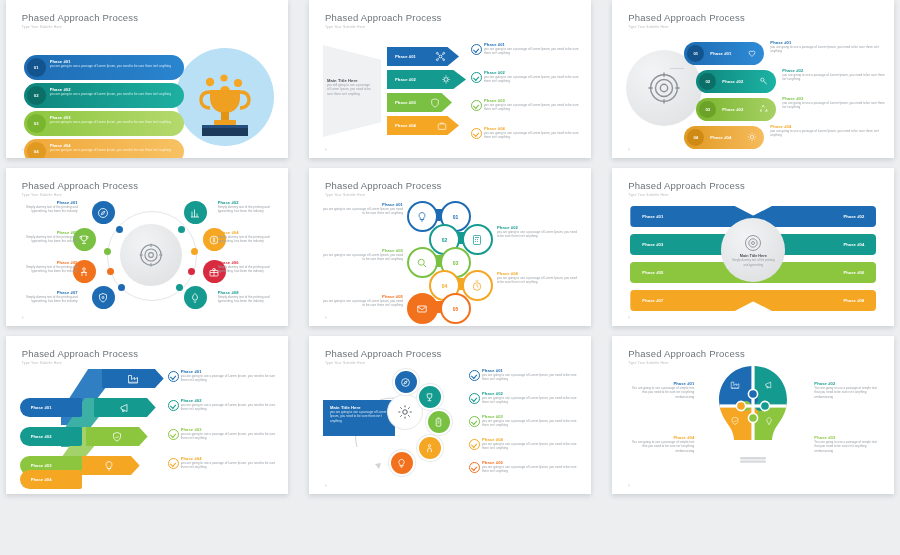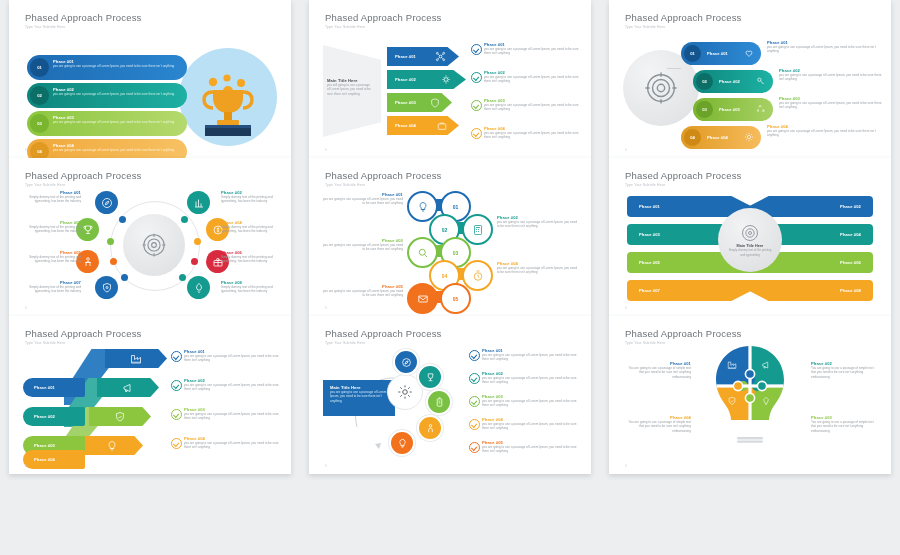--- a/index.html
+++ b/index.html
@@ -6,20 +6,21 @@
   body{
     width:900px;height:555px;overflow:hidden;
     background:#eceef0;
     font-family:"Liberation Sans", sans-serif;
   }
   .grid{
     position:relative;width:900px;height:430px;
     display:grid;
     grid-template-columns:repeat(3,1fr);
     grid-template-rows:repeat(3,1fr);
+    gap:10px;
   }
   .cell{position:relative;display:flex;align-items:center;justify-content:center;}
   .slide{
     position:relative;
     width:282px;height:158px;
     background:#ffffff;
     box-shadow:0 2px 5px rgba(60,70,80,.18);
     overflow:hidden;
   }
   .ttl{

